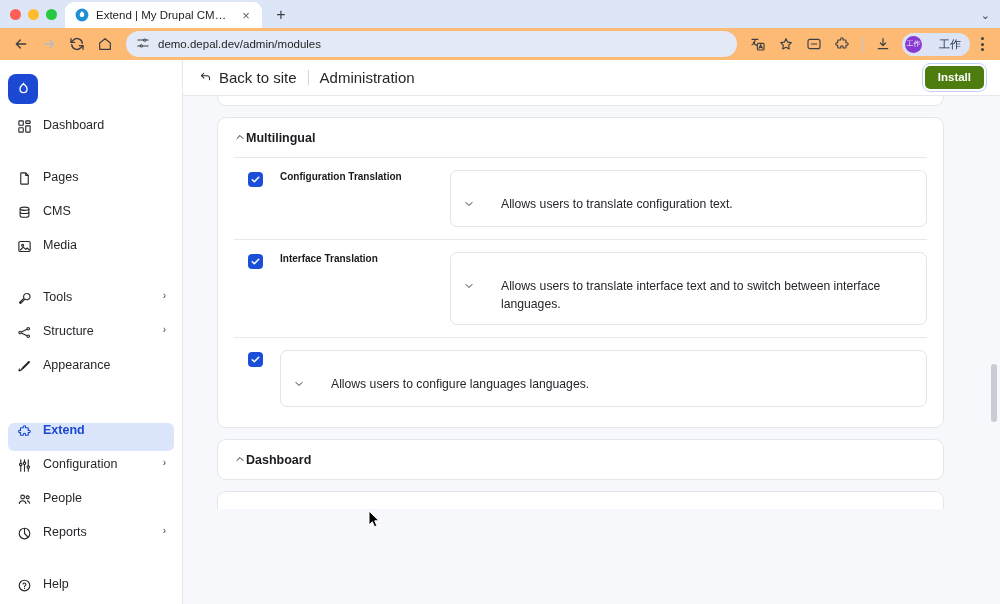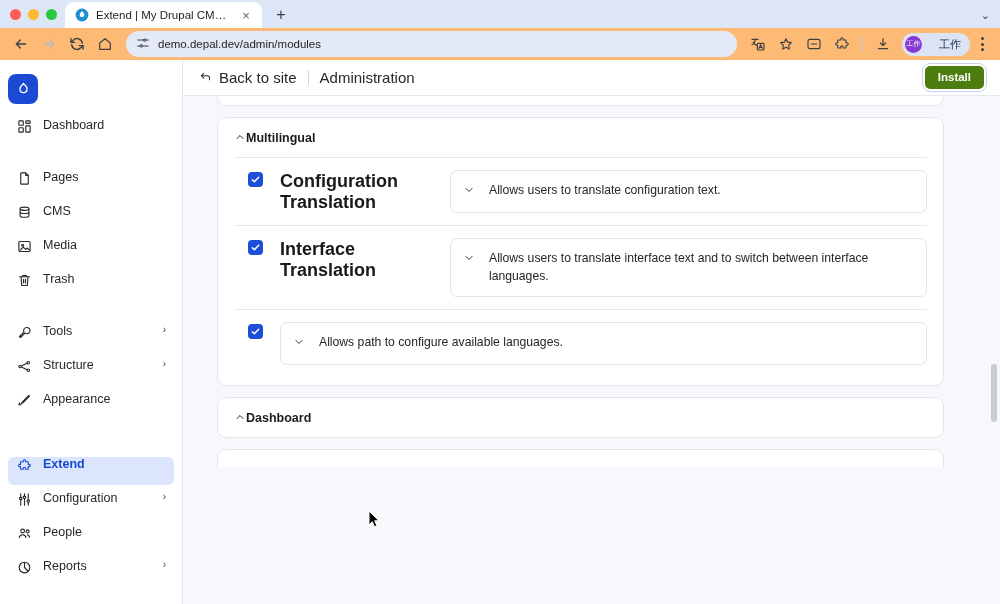--- a/index.html
+++ b/index.html
@@ -135,27 +135,27 @@
     border-top: 1px solid #e6e8ed; padding: 12px 0 12px 0;
   }
   .row-check { width: 46px; flex: none; padding-top: 2px; padding-left: 14px; }
   .cbox {
     width: 15px; height: 15px; border-radius: 4px; background: #1b4fd8;
     display: flex; align-items: center; justify-content: center;
   }
   .cbox.disabled { background: #eceef2; border: 1px solid #d2d6de; }
   .cbox svg { display: block; }
   .row-name {
-    width: 170px; flex: none; font-size: 18px; font-weight: 700;
+    width: 170px; flex: none; font-size: 10px; font-weight: 700;
     color: #18191c; padding-top: 1px;
   }
   .desc-box {
     flex: 1; min-width: 0; border: 1px solid #e2e4ea; border-radius: 7px;
-    background: #fff; padding: 11px 14px 11px 12px;
-    display: flex; align-items: flex-start; gap: 14px;
+    background: #fff; padding: 25px 14px 11px 12px;
+    display: flex; align-items: flex-start; gap: 26px;
     font-size: 12.2px; color: #24262b; line-height: 1.45;
   }
   .desc-box .caret { color: #31343a; font-size: 11px; padding-top: 2px; flex: none; }
 
   
   .vscroll { position: absolute; right: 3px; top: 0; width: 6px; height: 100%; }
   .vthumb {
     position: absolute; left: 0; top: 268px; width: 6px; height: 58px;
     background: #c9ccd3; border-radius: 3px;
   }
@@ -313,29 +313,20 @@
         </div>
         <div class="nav-item">
           <span class="ico">
             <svg width="15" height="15" viewBox="0 0 24 24" fill="none" stroke="currentColor" stroke-width="1.8" stroke-linejoin="round">
                 <rect x="3" y="4" width="18" height="16" rx="2"></rect>
                 <circle cx="9" cy="10" r="1.6"></circle>
                 <path d="m5 18 5-5 4 3.5 2.5-2L20 18"></path>
               </svg>
           </span>
           <span class="lbl">Media</span>
-        </div>
-        <div class="nav-item">
-          <span class="ico">
-            <svg width="15" height="15" viewBox="0 0 24 24" fill="none" stroke="currentColor" stroke-width="1.8" stroke-linecap="round" stroke-linejoin="round">
-                <path d="M4 6h16M9 6V4h6v2M6.5 6l1 14h9l1-14"></path>
-                <path d="M10.5 10v6M13.5 10v6"></path>
-              </svg>
-          </span>
-          <span class="lbl">Trash</span>
         </div>
       </div>
       <div class="nav-divider"></div>
 
       <div class="nav-group">
         <div class="nav-item">
           <span class="ico">
             <svg width="15" height="15" viewBox="0 0 24 24" fill="none" stroke="currentColor" stroke-width="1.8" stroke-linecap="round" stroke-linejoin="round">
                 <path d="M15.5 4a5 5 0 0 0-4.4 7.3L4 18.4 5.6 20l7.1-7.1A5 5 0 1 0 15.5 4z"></path>
               </svg>
@@ -507,21 +498,21 @@
                         <path d="m5 12.5 4.5 4.5L19 7"></path>
                       </svg>
                   </div>
                 </div>
                 <div class="desc-box">
                   <span class="caret">
                     <svg width="12" height="12" viewBox="0 0 24 24" fill="none" stroke="currentColor" stroke-width="2" stroke-linecap="round" stroke-linejoin="round">
                         <path d="m6 9 6 6 6-6"></path>
                       </svg>
                   </span>
-                  <span>Allows path to configure available languages.</span>
+                  <span>Allows users to configure languages languages.</span>
                 </div>
               </div>
 
             </div>
           </div>
 
           <div class="card">
             <div class="card-head">
               <span class="caret">
                 <svg width="12" height="12" viewBox="0 0 24 24" fill="none" stroke="currentColor" stroke-width="2" stroke-linecap="round" stroke-linejoin="round">

